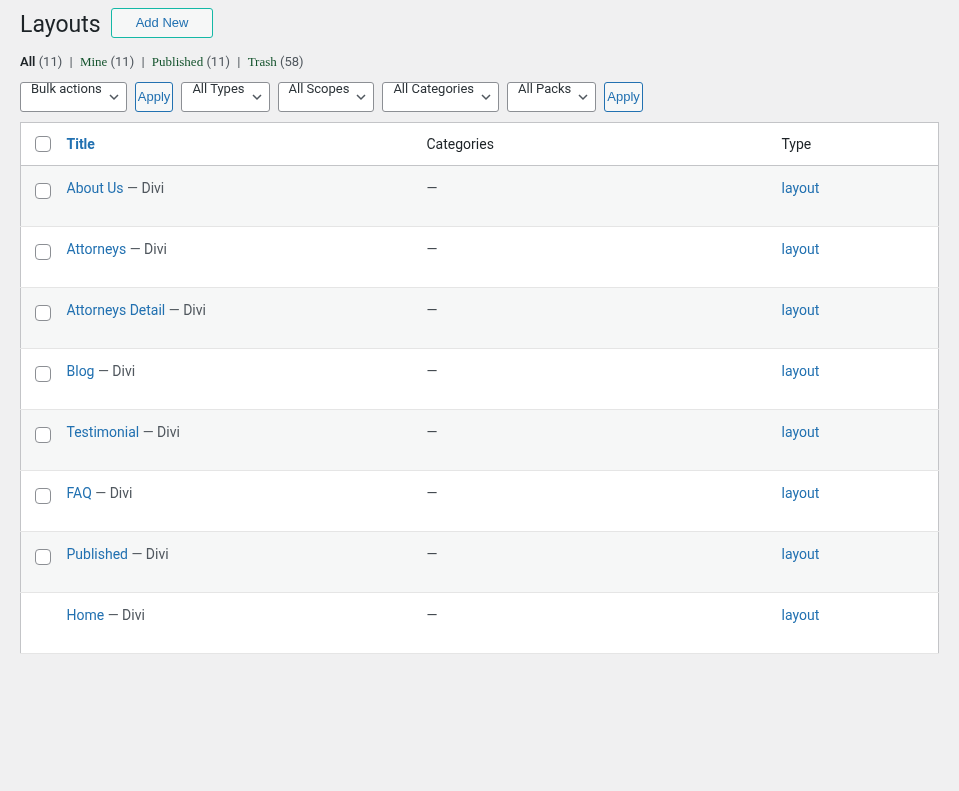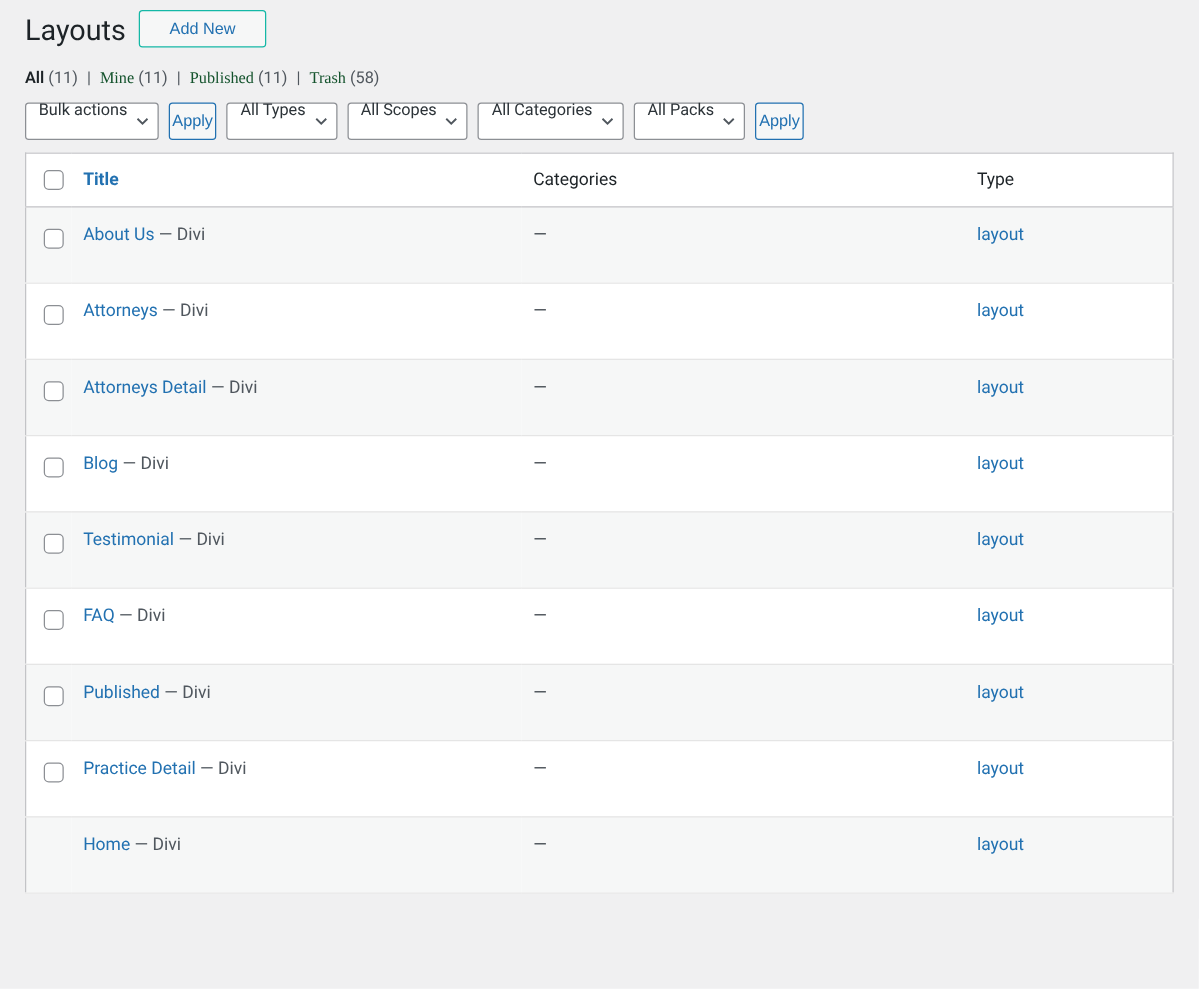--- a/index.html
+++ b/index.html
@@ -261,26 +261,20 @@
           <td>—</td>
           <td><span class="type-link">layout</span></td>
         </tr>
         <tr>
           <td class="check-cell"><input type="checkbox" class="cbx" style=""></td>
           <td><span class="row-title">Published</span><span class="row-suffix"> — Divi</span></td>
           <td>—</td>
           <td><span class="type-link">layout</span></td>
         </tr>
         <tr>
-          <td class="check-cell"><input type="checkbox" class="cbx" style=""></td>
-          <td><span class="row-title">Practice Detail</span><span class="row-suffix"> — Divi</span></td>
-          <td>—</td>
-          <td><span class="type-link">layout</span></td>
-        </tr>
-        <tr>
           <td class="check-cell"></td>
           <td><span class="row-title">Home</span><span class="row-suffix"> — Divi</span></td>
           <td>—</td>
           <td><span class="type-link">layout</span></td>
         </tr>
       </tbody>
   </table>
 
 </div>
 

